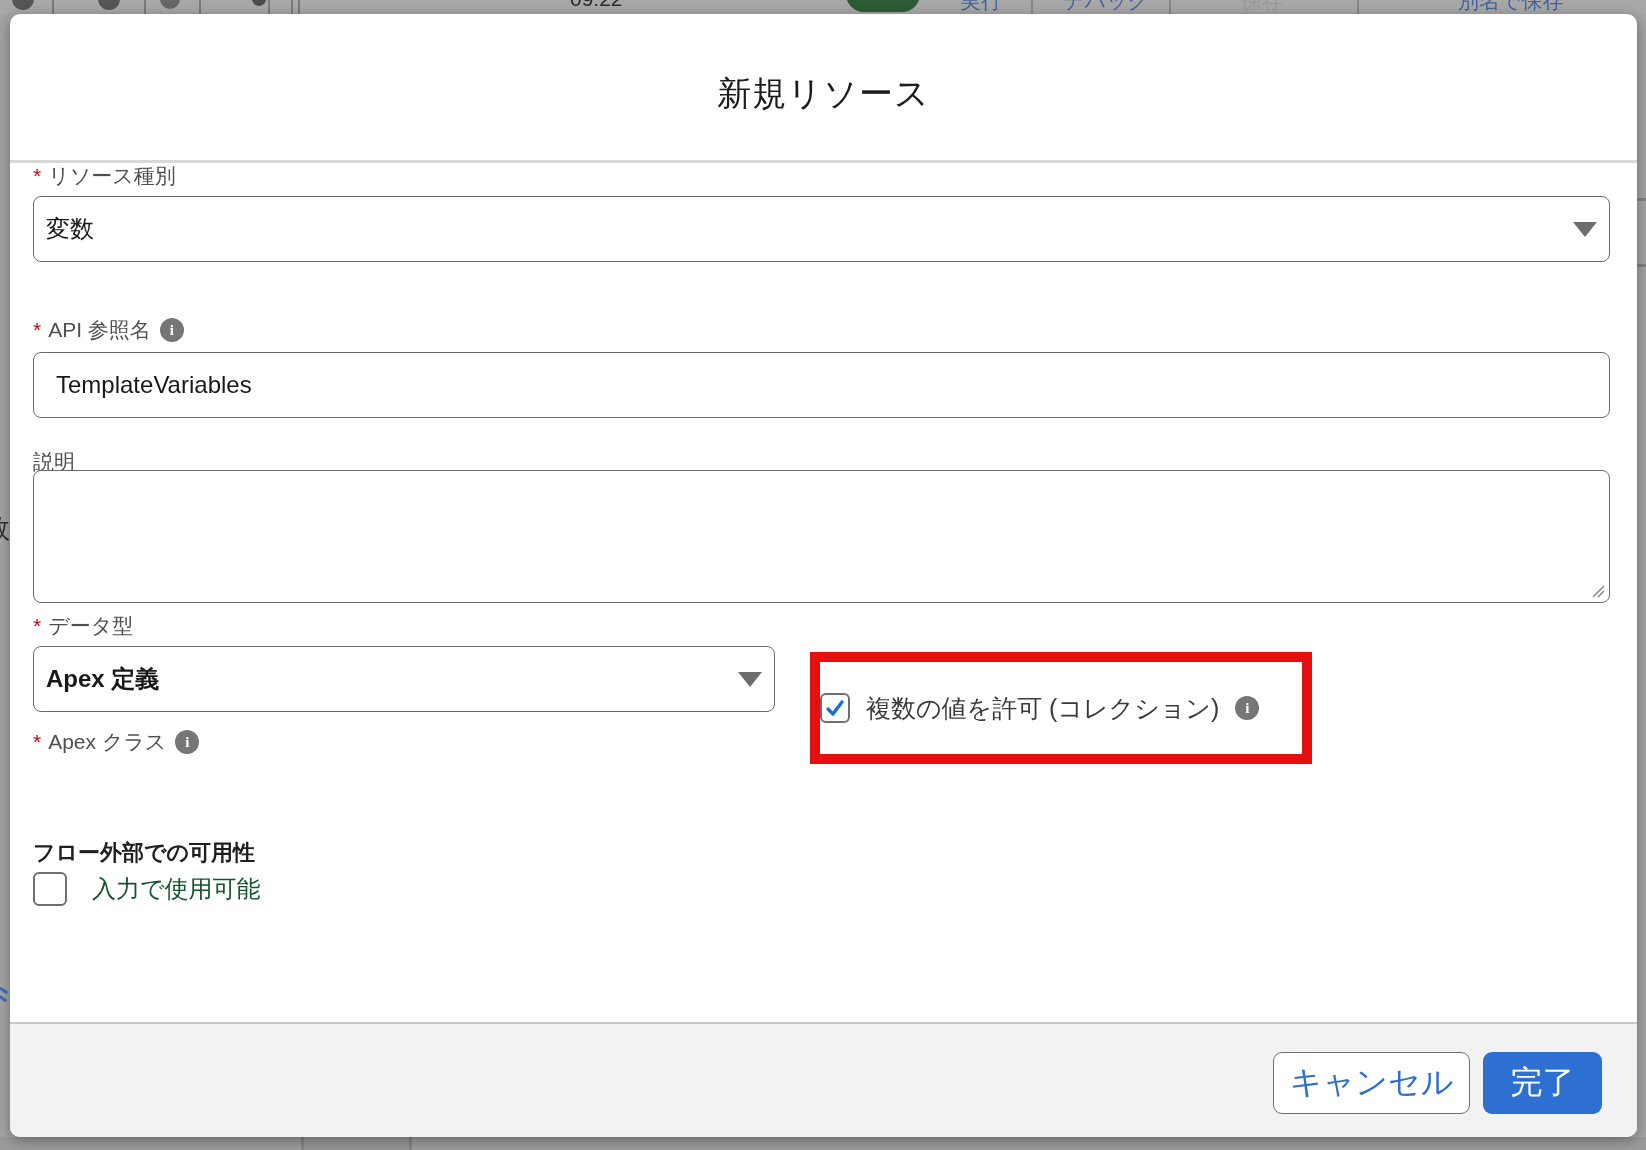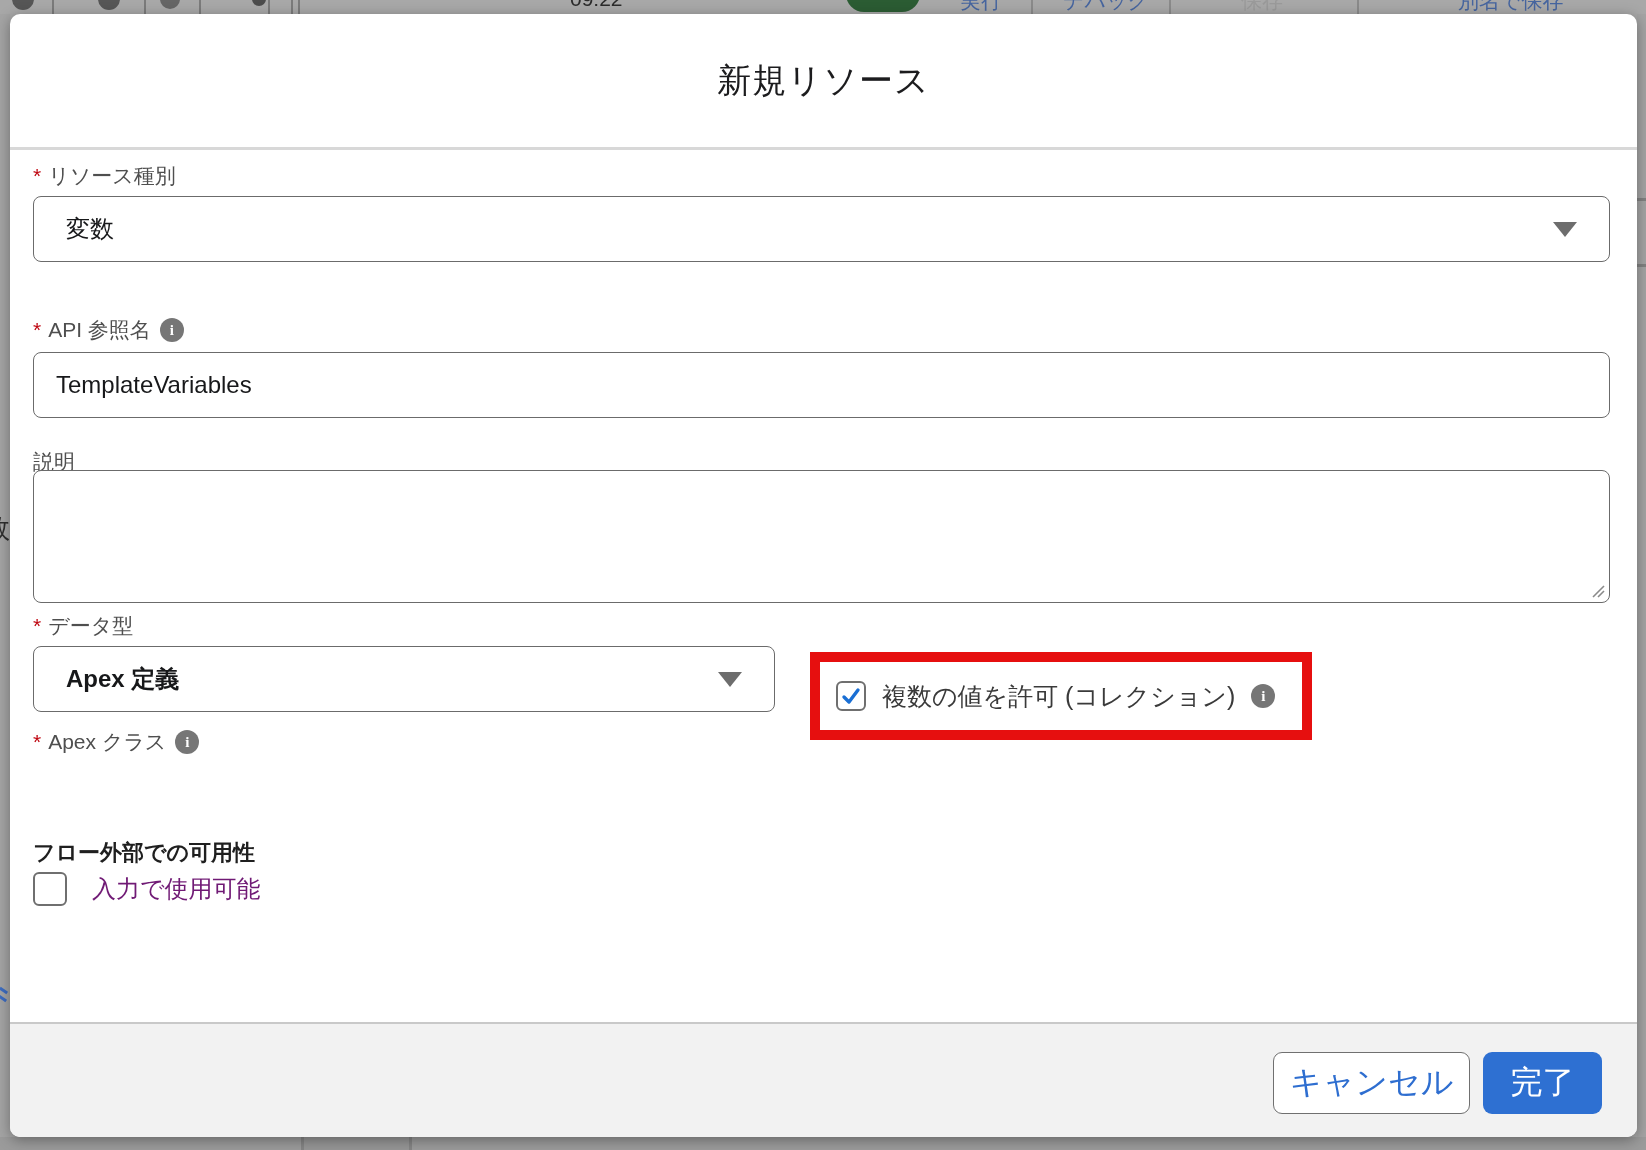--- a/index.html
+++ b/index.html
@@ -31,77 +31,77 @@
   .left-frag { position: absolute; left: -17px; top: 497px; font-size: 27px; color: #2e2e2e; }
   .left-blue-line { position: absolute; background: #3d6cc0; width: 9px; height: 3px; }
 
   
   .modal {
     position: absolute; left: 10px; top: 14px; width: 1627px; height: 1123px;
     background: #ffffff; border-radius: 10px;
     box-shadow: 0 3px 14px rgba(0,0,0,.35);
   }
   .modal-header {
-    position: absolute; left: 0; top: 0; width: 100%; height: 136px;
+    position: absolute; left: 0; top: 13px; width: 100%; height: 136px;
     border-bottom: 3px solid #d8d8d8; border-radius: 10px 10px 0 0;
     display: flex; align-items: center; justify-content: center;
   }
   .modal-title { font-size: 34px; font-weight: 400; color: #1c1c1e; letter-spacing: 1px; }
 
   
   .field-label {
     position: absolute; left: 23px; display: flex; align-items: center; gap: 9px;
     font-size: 21px; color: #4f4f4f; white-space: nowrap;
   }
   .req { color: #bf0711; font-size: 21px; margin-right: -2px; }
   .info-icon {
     width: 24px; height: 24px; border-radius: 50%; background: #767676;
     color: #ffffff; font-size: 15px; font-weight: bold; font-family: "Liberation Serif", serif;
     display: inline-flex; align-items: center; justify-content: center; flex: 0 0 auto;
   }
   .box {
     position: absolute; left: 23px; background: #fff;
     border: 1.5px solid #6b6b6b; border-radius: 8px;
   }
-  .combobox { display: flex; align-items: center; padding: 0 32px; cursor: pointer; }
+  .combobox { display: flex; align-items: center; padding: 0 12px; cursor: pointer; }
   .combobox .value { font-size: 24px; color: #17181a; flex: 1; }
   .caret-down {
     width: 0; height: 0; border-left: 12px solid transparent;
     border-right: 12px solid transparent; border-top: 15px solid #6d6d6d; flex: 0 0 auto;
   }
   .text-input {
     font-family: "Liberation Sans", sans-serif; font-size: 24px; color: #17181a;
     padding: 0 22px; outline: none; width: 100%; height: 100%;
     border: none; background: transparent;
   }
   .textarea-wrap { overflow: hidden; }
   .textarea-wrap textarea {
     width: 100%; height: 100%; border: none; resize: none; outline: none;
     font-family: "Liberation Sans", sans-serif; font-size: 24px; padding: 14px 22px;
     background: transparent;
   }
   .resize-handle { position: absolute; right: 4px; bottom: 4px; pointer-events: none; }
 
   
   .highlight-box {
-    position: absolute; left: 800px; top: 638px; width: 502px; height: 88px;
+    position: absolute; left: 800px; top: 638px; width: 502px; height: 112px;
     border: 10px solid #e60f0f; background: #fff;
-    display: flex; align-items: center; gap: 16px; padding-left: 16px;
+    display: flex; align-items: center; gap: 16px; 
   }
   .checkbox {
     background: #fff; border: 2px solid #6f6f6f; border-radius: 6px;
     display: flex; align-items: center; justify-content: center; cursor: pointer; flex: 0 0 auto;
   }
   .cb-30 { width: 30px; height: 30px; }
   .cb-34 { width: 34px; height: 34px; }
   .hl-label { font-size: 25px; color: #3a3a3a; white-space: nowrap; }
 
   .section-heading { position: absolute; left: 23px; font-size: 22px; font-weight: bold; color: #1f1f1f; }
   .cb-row { position: absolute; left: 23px; display: flex; align-items: center; gap: 25px; }
-  .cb-row .cb-label { font-size: 24px; color: #701a75; white-space: nowrap; }
+  .cb-row .cb-label { font-size: 24px; color: #14532d; white-space: nowrap; }
 
   
   .modal-footer {
     position: absolute; left: 0; top: 1008px; width: 100%; height: 115px;
     background: #f2f2f2; border-top: 2px solid #c9c9c9; border-radius: 0 0 10px 10px;
   }
   .btn {
     position: absolute; top: 28px; height: 62px; border-radius: 9px;
     font-family: "Liberation Sans", sans-serif; font-size: 32px; cursor: pointer;
     display: flex; align-items: center; justify-content: center;

